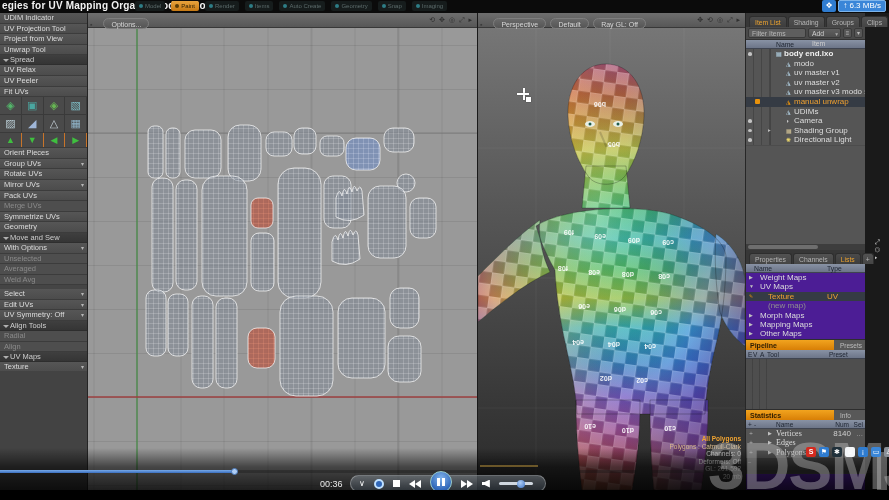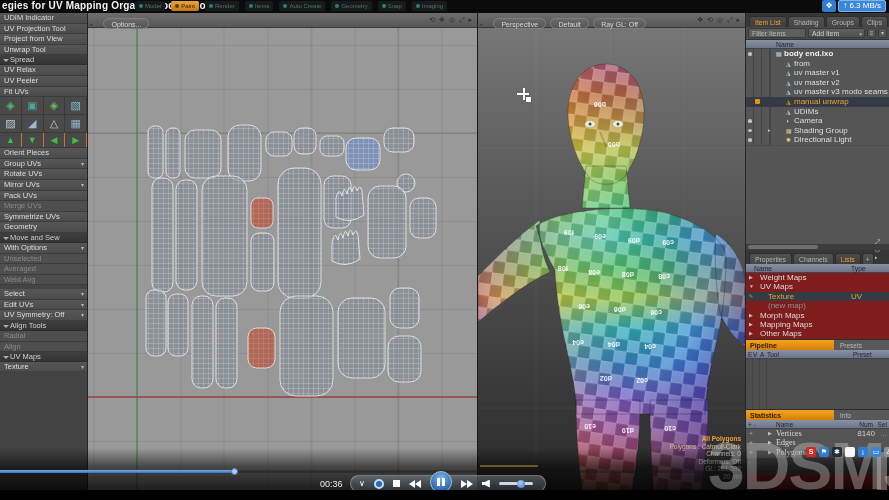--- a/index.html
+++ b/index.html
@@ -56,21 +56,21 @@
   .gl-stats { position:absolute; right:4px; bottom:10px; text-align:right; font-size:6.5px; line-height:7.5px; color:#c9c9c9; z-index:3; }
   .gl-stats .l1 { color:#f0a431; font-weight:bold; }
   .gl-stats .l2 { color:#d8b98c; }
   .cursor { position:absolute; left:39px; top:60px; width:14px; height:14px; z-index:8; }
   .cursor::before, .cursor::after { content:""; position:absolute; background:#fff; box-shadow:0 0 1px #333; }
   .cursor::before { left:6px; top:0; width:2px; height:12px; }
   .cursor::after { left:0; top:5px; width:12px; height:2px; }
   .cursor .sq { position:absolute; left:9px; top:9px; width:5px; height:5px; background:#fff; box-shadow:0 0 1px #333; }
 
   
-  .rpanel { position:absolute; left:745px; top:13px; width:144px; height:477px; background:#7f1d1d; border-left:1px solid #272727; z-index:5; font-size:8px; color:#d6d6d6; }
+  .rpanel { position:absolute; left:745px; top:13px; width:120px; height:477px; background:#4c1d95; border-left:1px solid #272727; z-index:5; font-size:8px; color:#d6d6d6; }
   .rp-tabs { height:14px; background:#373737; display:flex; align-items:flex-end; padding-left:3px; gap:1px; }
   .rp-tab { height:11px; line-height:11px; padding:0 5px; font-size:6.8px; color:#b5b5b5; background:linear-gradient(#525252,#454545); border:1px solid #2e2e2e; border-bottom:none; border-radius:3px 3px 0 0; white-space:nowrap; }
   .rp-tab.active { color:#eda32f; background:linear-gradient(#4a4a4a,#3d3d3d); }
   .rp-tab.plus { padding:0 3px; }
   .rp-icons { margin-left:auto; color:#c9c9c9; font-size:6.5px; padding:0 3px 2px 0; letter-spacing:1px; }
   .filter-row { height:13px; display:flex; gap:2px; padding:1px 2px; background:#4a4a4a; border-bottom:1px solid #333; }
   .filter-input { width:58px; height:10px; background:#5e5e5e; border:1px solid #393939; border-radius:2px; color:#cfcfcf; font-size:6.8px; padding:0 3px; }
   .filter-input::placeholder { color:#b8b8b8; }
   .additem { flex:1; height:10px; line-height:10px; background:linear-gradient(#606060,#4f4f4f); border:1px solid #393939; border-radius:2px; font-size:6.8px; color:#d0d0d0; padding:0 3px; position:relative; }
   .additem .dd { position:absolute; right:2px; top:0; font-size:5.5px; color:#aaa; }
@@ -438,21 +438,21 @@
     <div class="filter-row">
       <input class="filter-input" placeholder="Filter Items" style="">
       <span class="additem"><span>Add Item</span><span class="dd">▾</span></span>
       <span class="mini-btn">≡</span>
       <span class="mini-btn">▾</span>
     </div>
     <div class="tree-head">Name</div>
     <div class="tree">
       <div class="tree-cols"></div>
       <div class="t-row root"><span class="eye"></span><span class="ico">▤</span><span>body end.lxo</span></div>
-      <div class="t-row ind"><span class="ico">◮</span><span>from</span></div>
+      <div class="t-row ind"><span class="ico">◮</span><span>modo</span></div>
       <div class="t-row ind"><span class="ico">◮</span><span>uv master v1</span></div>
       <div class="t-row ind"><span class="ico">◮</span><span>uv master v2</span></div>
       <div class="t-row ind"><span class="ico">◮</span><span>uv master v3 modo seams 2</span></div>
       <div class="t-row ind sel"><span class="seldot"></span><span class="ico" style="color:#e8920c">◮</span><span>manual unwrap</span></div>
       <div class="t-row ind"><span class="ico">◮</span><span>UDIMs</span></div>
       <div class="t-row ind"><span class="eye"></span><span class="ico" style="color:#cfcfcf">◗</span><span>Camera</span></div>
       <div class="t-row ind"><span class="eye"></span><span class="exp">▸</span><span class="ico" style="color:#d8c89a">▦</span><span>Shading Group</span></div>
       <div class="t-row ind"><span class="eye"></span><span class="ico" style="color:#e8d46a">✺</span><span>Directional Light</span></div>
     </div>
     <div class="tree-empty"></div>

